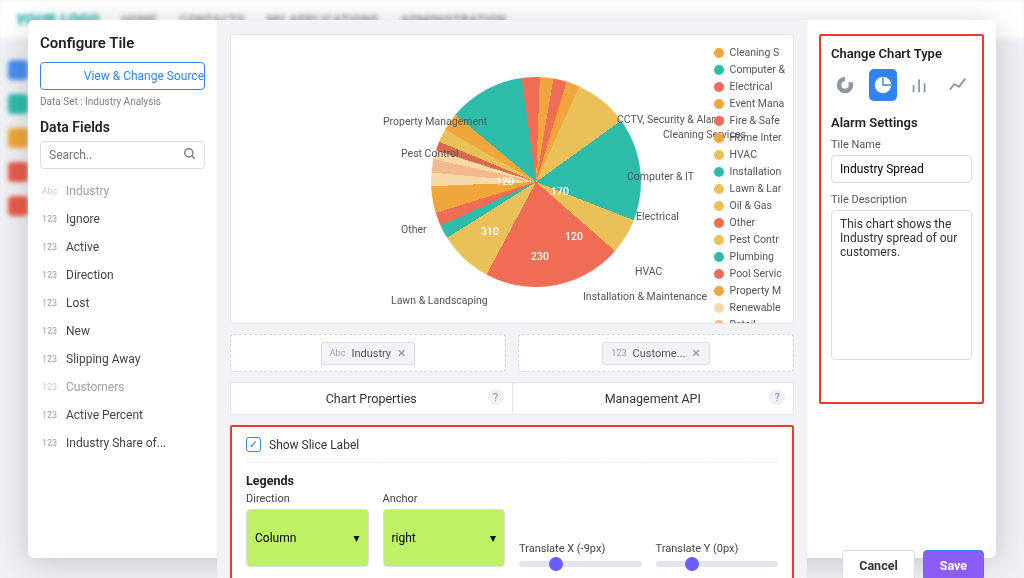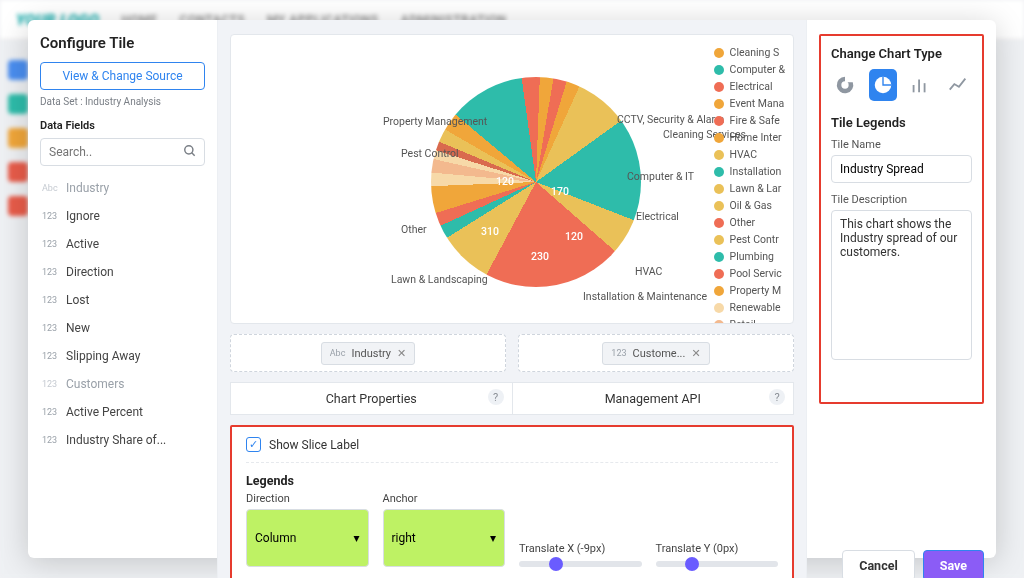--- a/index.html
+++ b/index.html
@@ -9,23 +9,23 @@
 .bg .topbar { height: 40px; background: #fff; border-bottom: 1px solid #e6e6e6; display: flex; align-items: center; padding: 0 16px; gap: 22px; color: #888; font-size: 12px; font-weight: 600; letter-spacing: .5px;}
 .bg .logo { color: #0aa8a8; font-style: italic; font-weight: 800; font-size: 15px; }
 .bg .leftbar { position: absolute; left: 0; top: 40px; width: 36px; background: transparent; display: flex; flex-direction: column; gap: 14px; padding: 20px 8px; }
 .bg .lb { width: 20px; height: 20px; border-radius: 4px; }
 
 .modal { position: absolute; left: 28px; right: 28px; top: 20px; bottom: 20px; background: #fff; border-radius: 6px; box-shadow: 0 4px 30px rgba(0,0,0,.18); display: grid; grid-template-columns: 190px 1fr 190px; }
 
 
 .lp { border-right: 1px solid #eceff3; padding: 14px 12px 8px 12px; display: flex; flex-direction: column; }
 .lp h2 { font-size: 15px; font-weight: 600; color: #222; margin-bottom: 10px; }
-.view-src { border: 1px solid #2f84ef; color: #2f84ef; background: #fff; border-radius: 4px; padding: 6px 0; font-size: 12px; text-align: center; cursor: pointer; margin-bottom: 6px; }
+.view-src { border: 1px solid #2f84ef; color: #2f84ef; background: #fff; border-radius: 4px; padding: 6px 0; font-size: 12px; text-align: right; cursor: pointer; margin-bottom: 6px; }
 .ds { color: #7a7f86; font-size: 10px; margin-bottom: 12px; }
-.lp h3 { font-size: 11px; font-weight: 600; color: #222; margin-bottom: 6px; }
+.lp h3 { font-size: 14px; font-weight: 600; color: #222; margin-bottom: 6px; }
 .search { position: relative; margin-bottom: 8px; }
 .search input { width: 100%; border: 1px solid #d8dde3; border-radius: 4px; padding: 6px 26px 6px 8px; font-size: 12px; color: #333; }
 .search .sicon { position: absolute; right: 8px; top: 6px; color: #7a7f86; }
 .fields { flex: 1; overflow: hidden; }
 .frow { display: flex; align-items: center; gap: 6px; padding: 7px 2px; font-size: 12px; color: #444; cursor: default; }
 .frow .tag { font-size: 9px; color: #9aa1a9; width: 18px; }
 .frow.section { color: #9aa1a9; }
 .frow.section .tag { color: #c5cad1; }
 
 
@@ -167,21 +167,21 @@
           <div class="plabel inner" style="left: 265px; top: 140px;">120</div>
           <div class="plabel" style="left: 396px; top: 135px;">Computer &amp; IT</div>
           <div class="plabel inner" style="left: 320px; top: 150px;">170</div>
           <div class="plabel" style="left: 170px; top: 188px;">Other</div>
           <div class="plabel inner" style="left: 250px; top: 190px;">310</div>
           <div class="plabel inner" style="left: 334px; top: 195px;">120</div>
           <div class="plabel" style="left: 405px; top: 175px;">Electrical</div>
           <div class="plabel inner" style="left: 300px; top: 215px;">230</div>
           <div class="plabel" style="left: 404px; top: 230px;">HVAC</div>
           <div class="plabel" style="left: 352px; top: 255px;">Installation &amp; Maintenance</div>
-          <div class="plabel" style="left: 160px; top: 238px;">Lawn &amp; Landscaping</div>
+          <div class="plabel" style="left: 160px; top: 259px;">Lawn &amp; Landscaping</div>
         </div>
       <div class="legend" id="legend">
           <div class="lrow">
             <span class="dot" style="background:#f0a63a"></span>
             <span>Cleaning S</span>
           </div>
           <div class="lrow">
             <span class="dot" style="background:#2ebcaa"></span>
             <span>Computer &amp;</span>
           </div>
@@ -335,21 +335,21 @@
               <line x1="11" y1="20" x2="11" y2="6"></line>
               <line x1="17" y1="20" x2="17" y2="10"></line>
             </svg>
         </div>
         <div class="ct">
           <svg width="22" height="22" viewBox="0 0 24 24" fill="none" stroke="currentColor" stroke-width="2">
               <polyline points="3,17 8,11 13,14 20,5"></polyline>
             </svg>
         </div>
       </div>
-      <h3>Tile Legends</h3>
+      <h3>Alarm Settings</h3>
       <label>Tile Name</label>
       <input class="txt" value="Industry Spread" style="">
       <div style="height:10px"></div>
       <label>Tile Description</label>
       <textarea class="ta" id="descta" style="">This chart shows the Industry spread of our customers.</textarea>
     </div>
     <div class="footer">
       <button class="btn">Cancel</button>
       <button class="btn primary">Save</button>
     </div>

